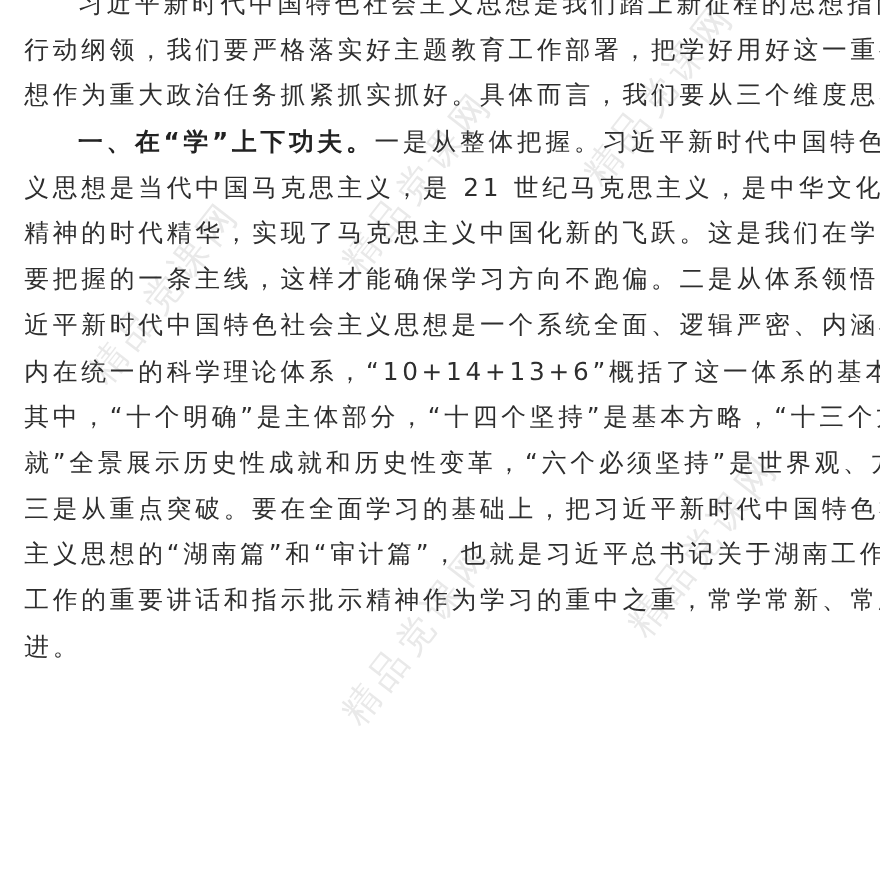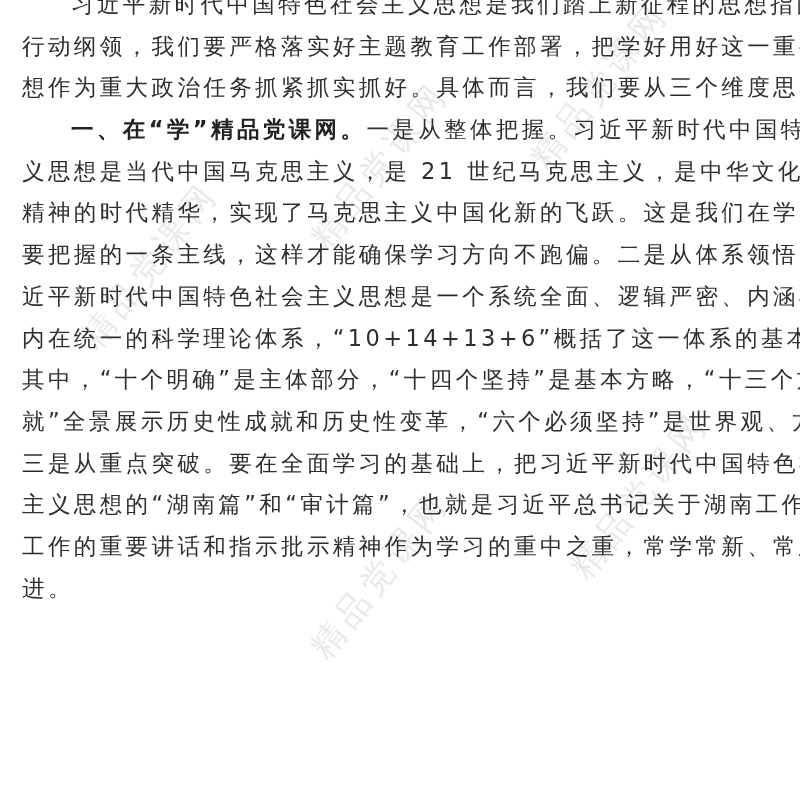--- a/index.html
+++ b/index.html
@@ -67,21 +67,21 @@
   <div class="watermark" style="left:300px; top:230px;">精品党课网</div>
   <div class="watermark" style="left:520px; top:150px;">精品党课网</div>
   <div class="watermark" style="left:300px; top:640px;">精品党课网</div>
   <div class="watermark" style="left:560px; top:560px;">精品党课网</div>
 
   <div class="content">
     <div class="line indent">习近平新时代中国特色社会主义思想是我们踏上新征程的思想指南和</div>
     <div class="line">行动纲领，我们要严格落实好主题教育工作部署，把学好用好这一重要思</div>
     <div class="line">想作为重大政治任务抓紧抓实抓好。具体而言，我们要从三个维度思考：</div>
     <div class="line indent">
-      <span class="bold">一、在“学”精品党课网。</span><span>一是从整体把握。习近平新时代中国特色社会主</span>
+      <span class="bold">一、在“学”上下功夫。</span><span>一是从整体把握。习近平新时代中国特色社会主</span>
     </div>
     <div class="line">义思想是当代中国马克思主义，是 21 世纪马克思主义，是中华文化和中国</div>
     <div class="line">精神的时代精华，实现了马克思主义中国化新的飞跃。这是我们在学习中</div>
     <div class="line">要把握的一条主线，这样才能确保学习方向不跑偏。二是从体系领悟。习</div>
     <div class="line">近平新时代中国特色社会主义思想是一个系统全面、逻辑严密、内涵丰富、</div>
     <div class="line">内在统一的科学理论体系，“10+14+13+6”概括了这一体系的基本内容。</div>
     <div class="line">其中，“十个明确”是主体部分，“十四个坚持”是基本方略，“十三个方面成</div>
     <div class="line">就”全景展示历史性成就和历史性变革，“六个必须坚持”是世界观、方法论。</div>
     <div class="line">三是从重点突破。要在全面学习的基础上，把习近平新时代中国特色社会</div>
     <div class="line">主义思想的“湖南篇”和“审计篇”，也就是习近平总书记关于湖南工作、审计</div>

